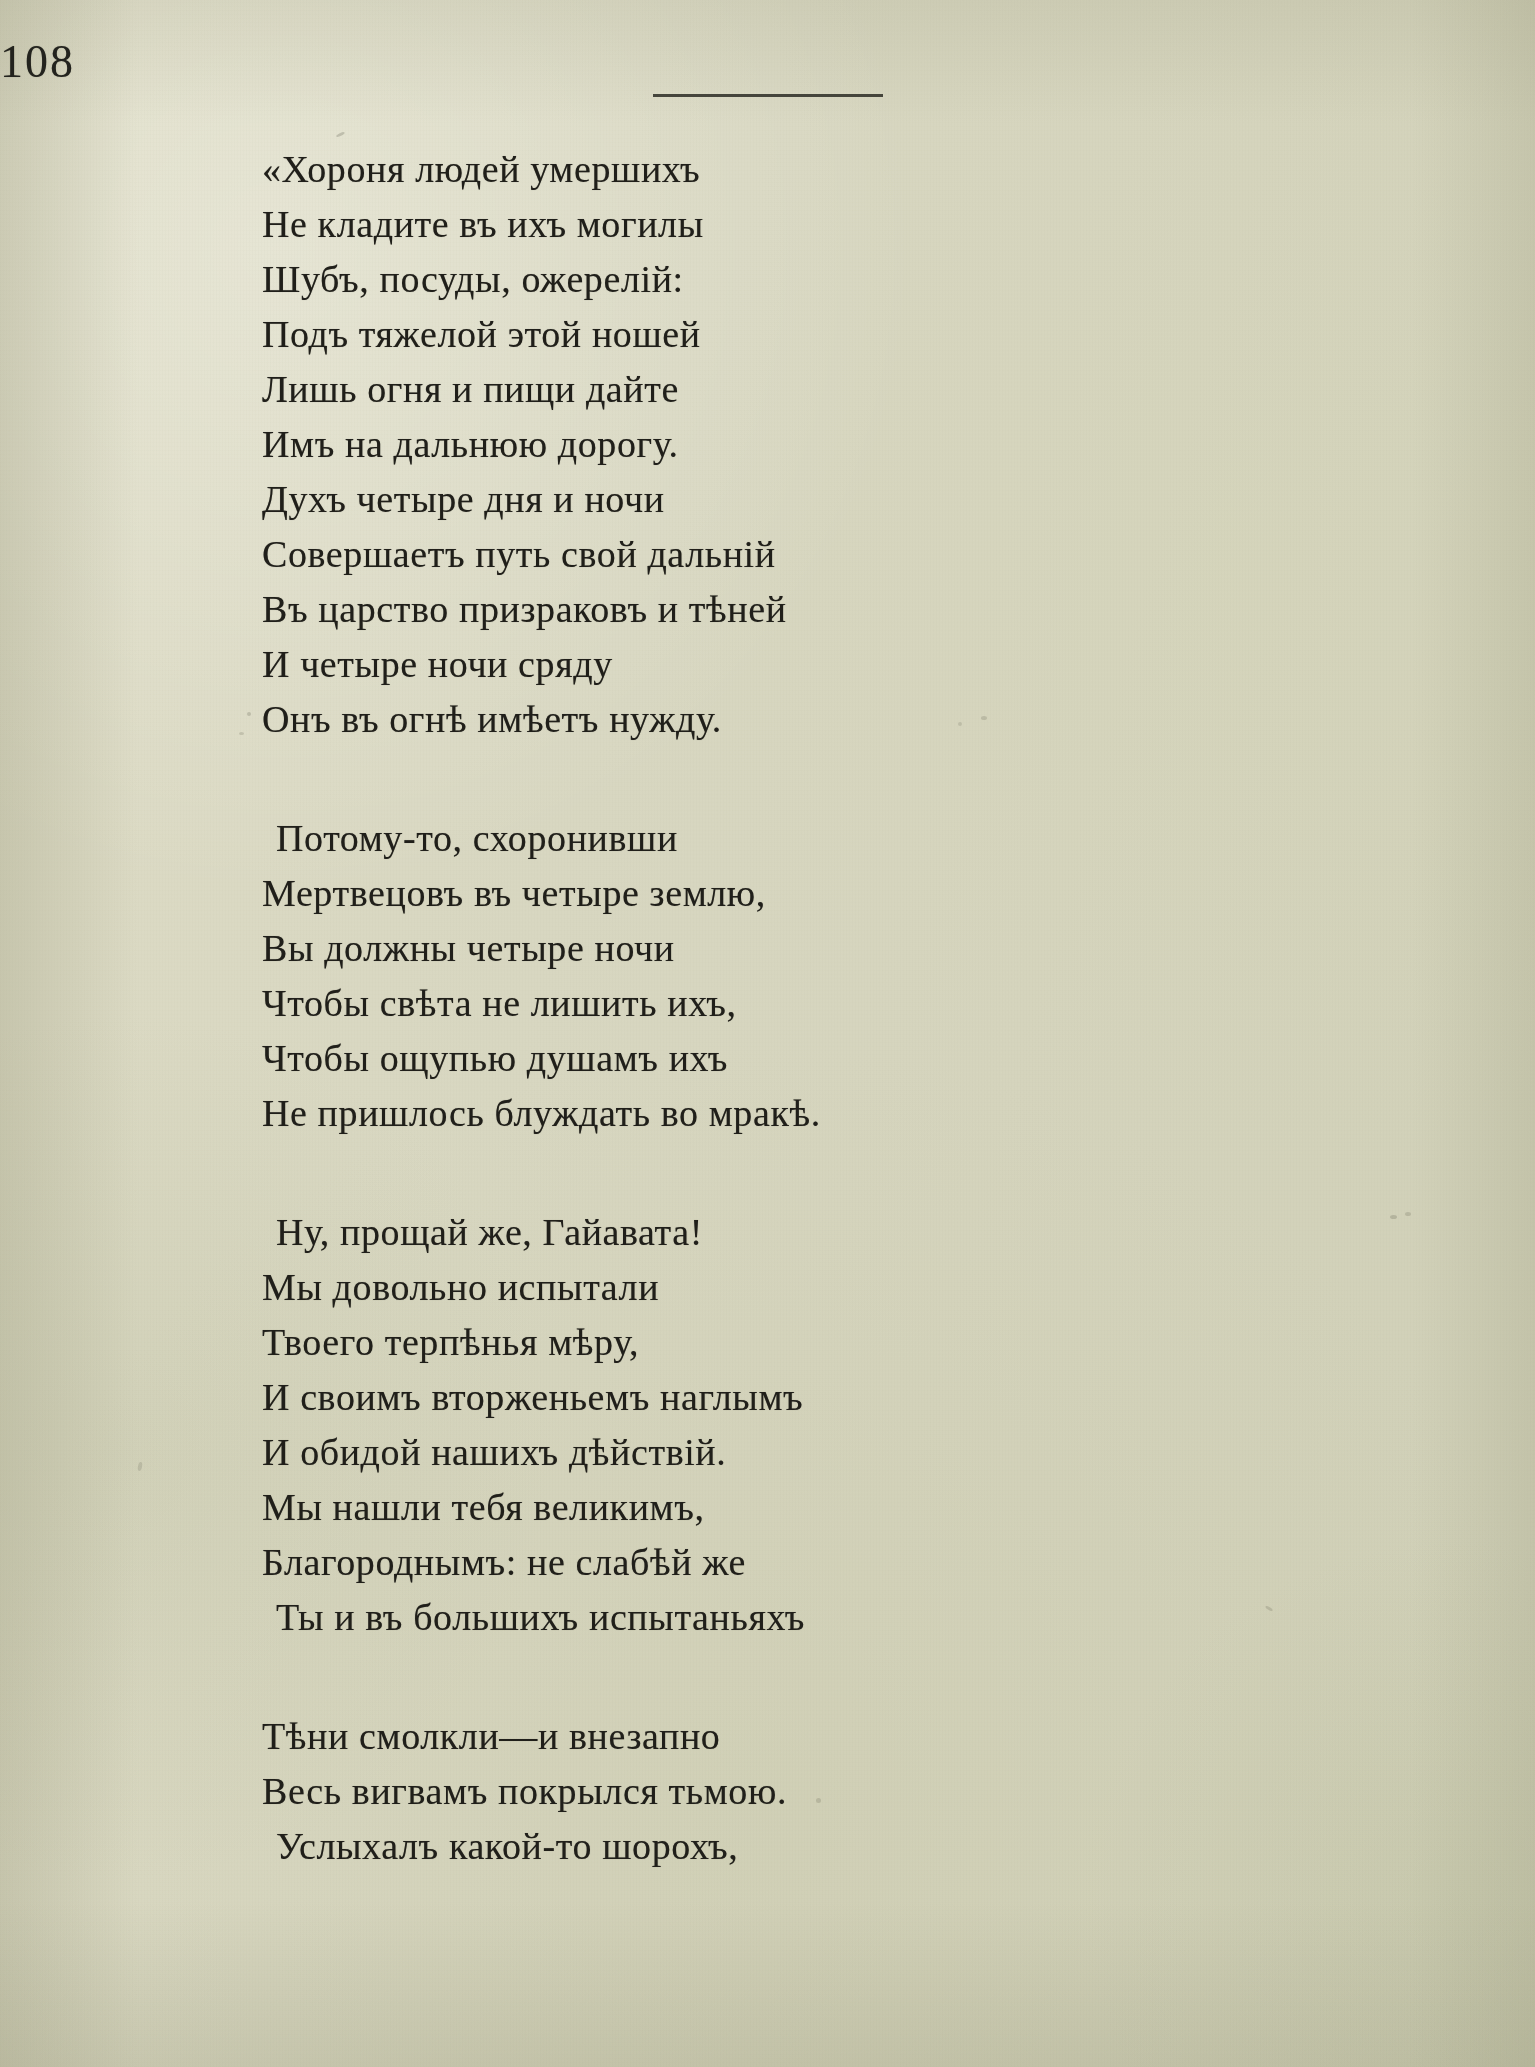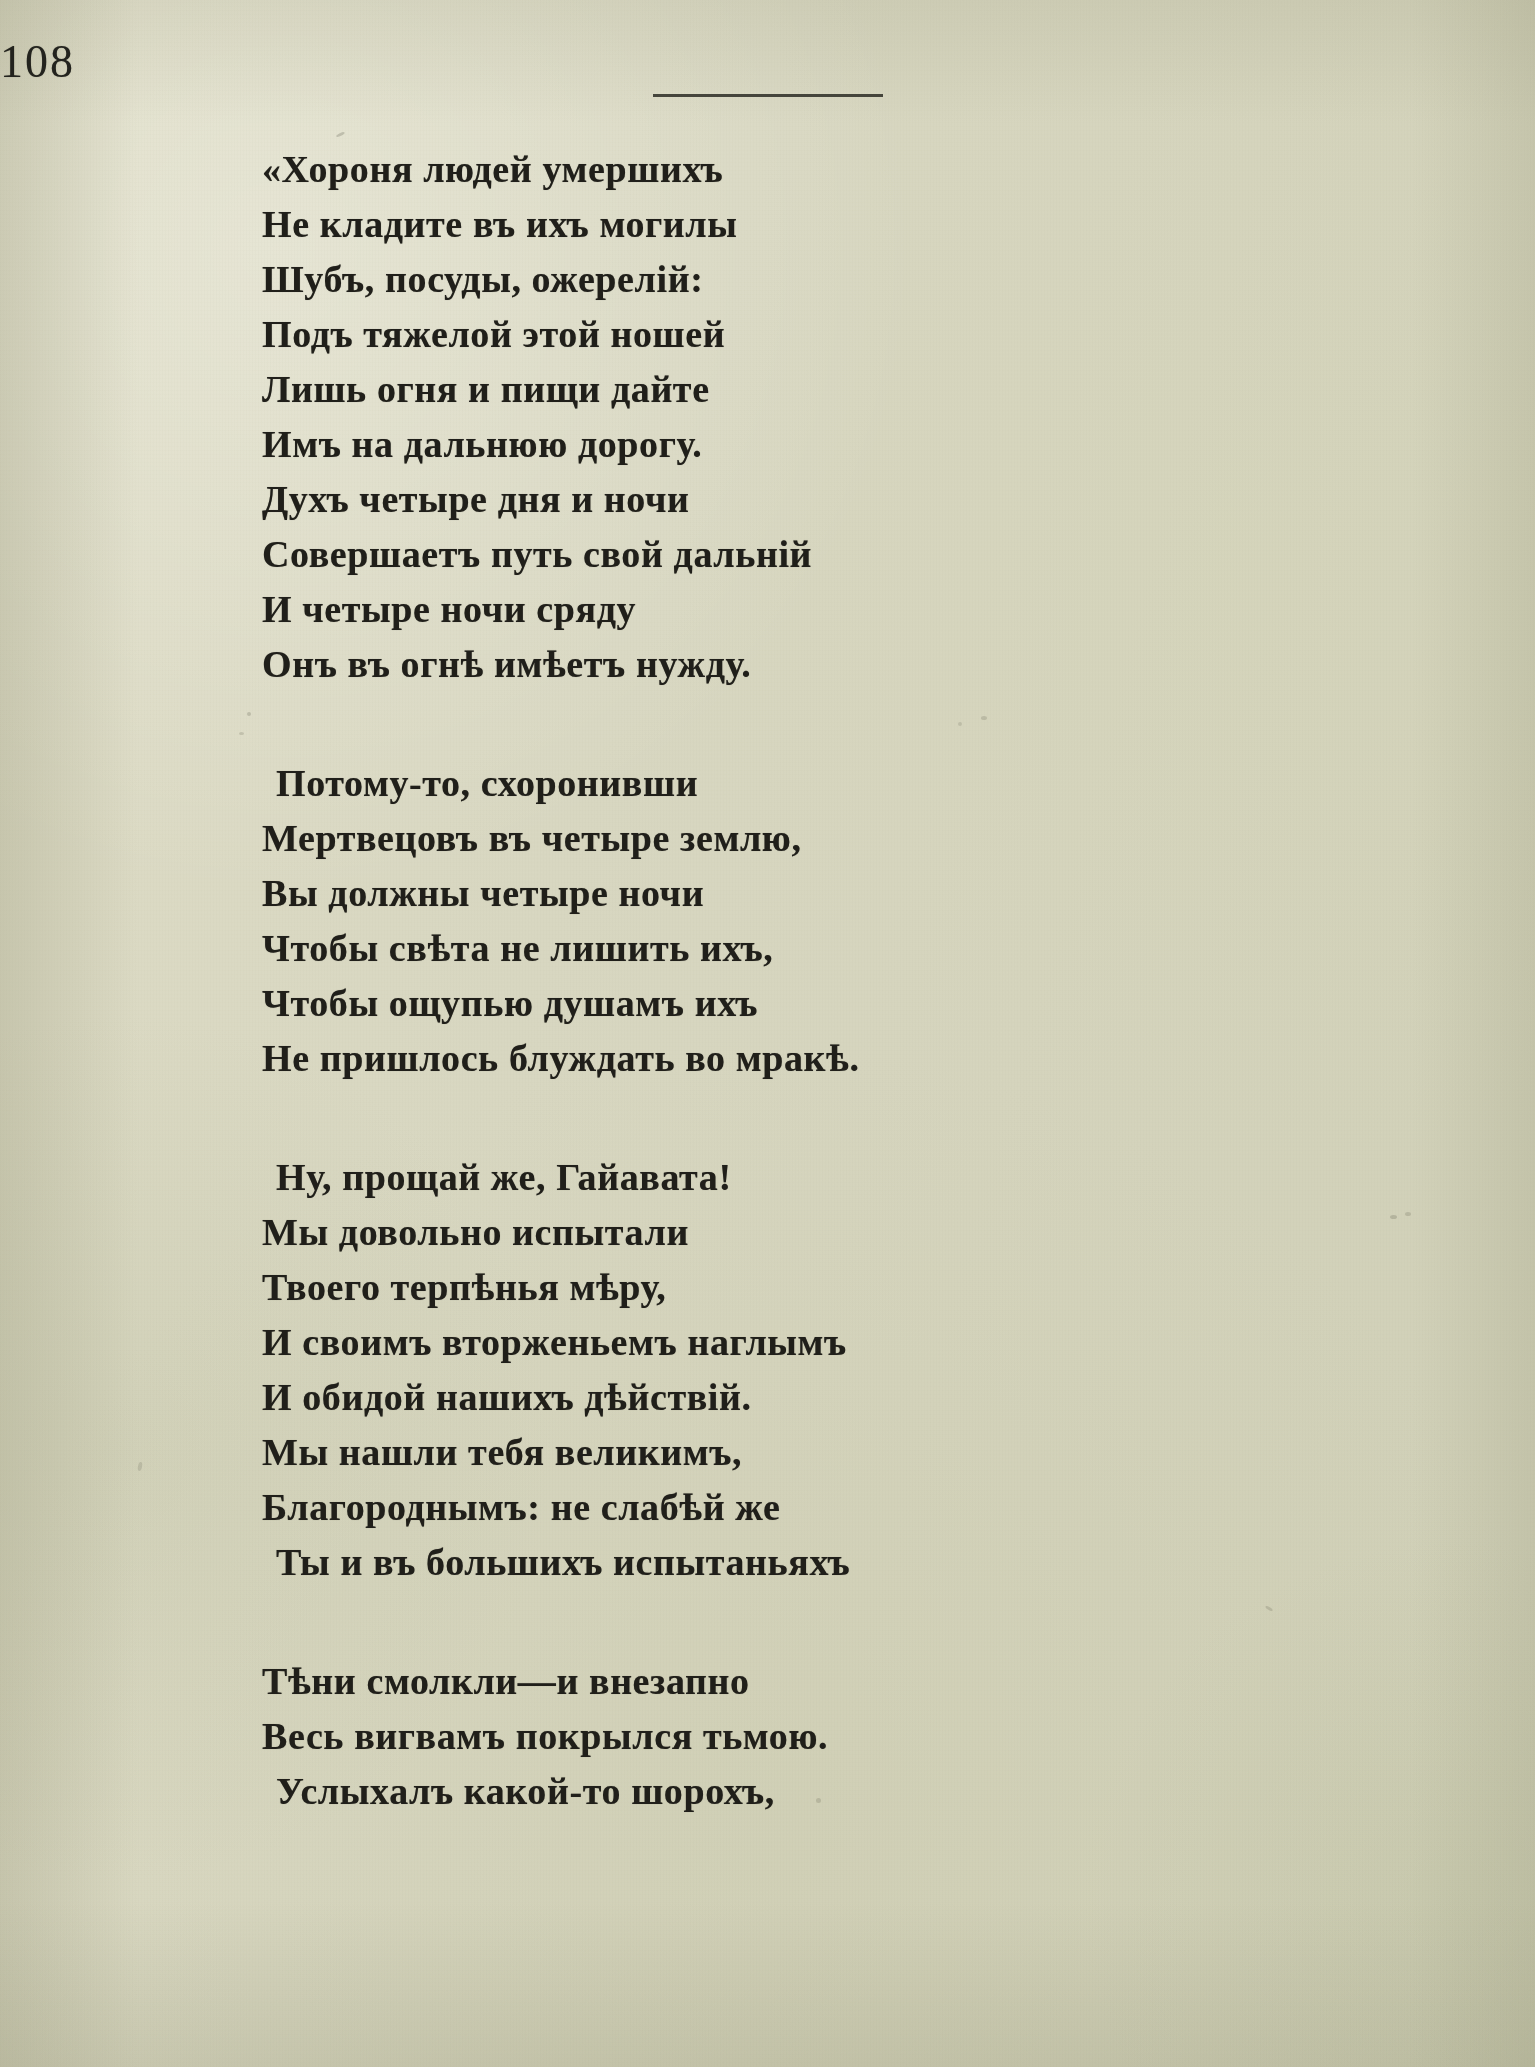--- a/index.html
+++ b/index.html
@@ -86,21 +86,20 @@
     margin: 0 0 64px 0;
   }
   .stanza:last-child { margin-bottom: 0; }
   .line {
     font-size: 38px;
     line-height: 55px;
     letter-spacing: 0.6px;
     white-space: pre;
     color: #201f1a;
     text-shadow: 0 0 0.7px rgba(30,30,22,0.45);
-    font-weight: bold;
   }
   .indent-1 { padding-left: 14px; }
 
   
   .speck {
     position: absolute;
     background: rgba(70,70,55,0.45);
     border-radius: 50%;
     pointer-events: none;
   }
@@ -123,20 +122,21 @@
 
     <div class="stanza">
       <div class="line">«Хороня людей умершихъ</div>
       <div class="line">Не кладите въ ихъ могилы</div>
       <div class="line">Шубъ, посуды, ожерелій:</div>
       <div class="line">Подъ тяжелой этой ношей</div>
       <div class="line">Лишь огня и пищи дайте</div>
       <div class="line">Имъ на дальнюю дорогу.</div>
       <div class="line">Духъ четыре дня и ночи</div>
       <div class="line">Совершаетъ путь свой дальній</div>
+      <div class="line">Въ царство призраковъ и тѣней</div>
       <div class="line">И четыре ночи сряду</div>
       <div class="line">Онъ въ огнѣ имѣетъ нужду.</div>
     </div>
 
     <div class="stanza">
       <div class="line indent-1">Потому-то, схоронивши</div>
       <div class="line">Мертвецовъ въ четыре землю,</div>
       <div class="line">Вы должны четыре ночи</div>
       <div class="line">Чтобы свѣта не лишить ихъ,</div>
       <div class="line">Чтобы ощупью душамъ ихъ</div>

